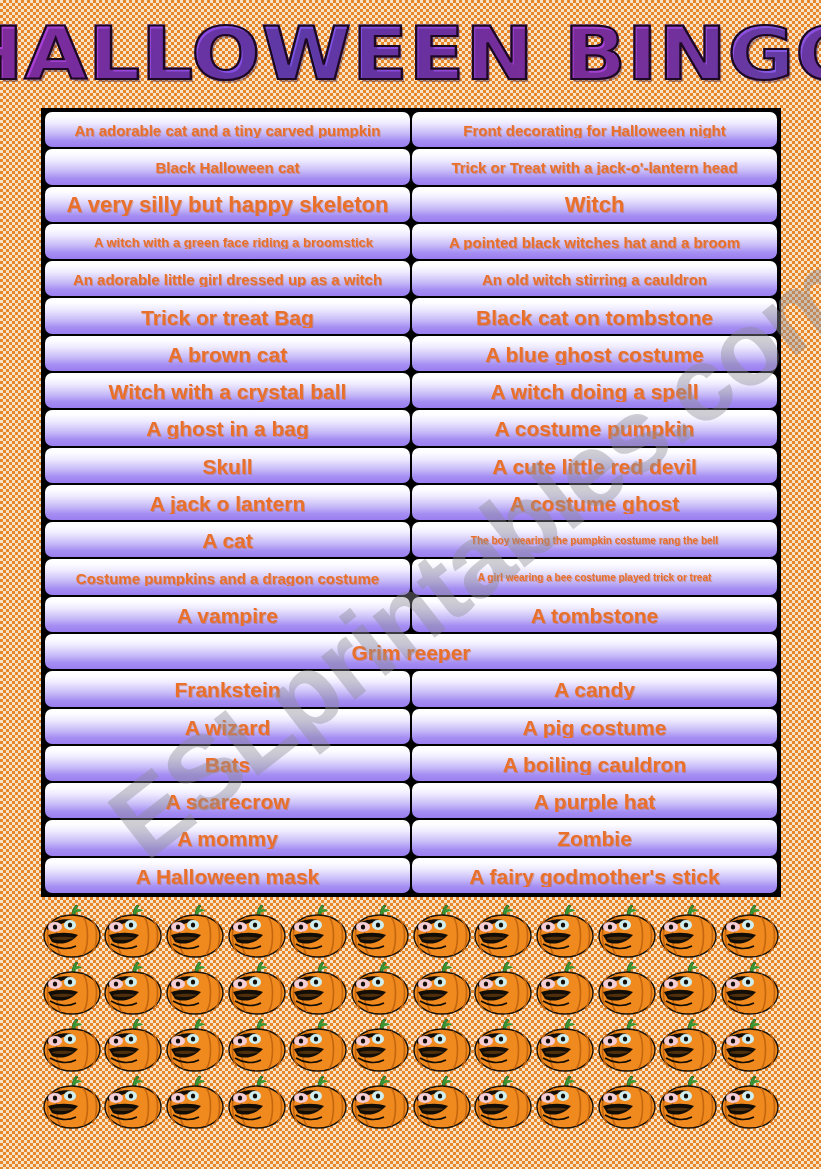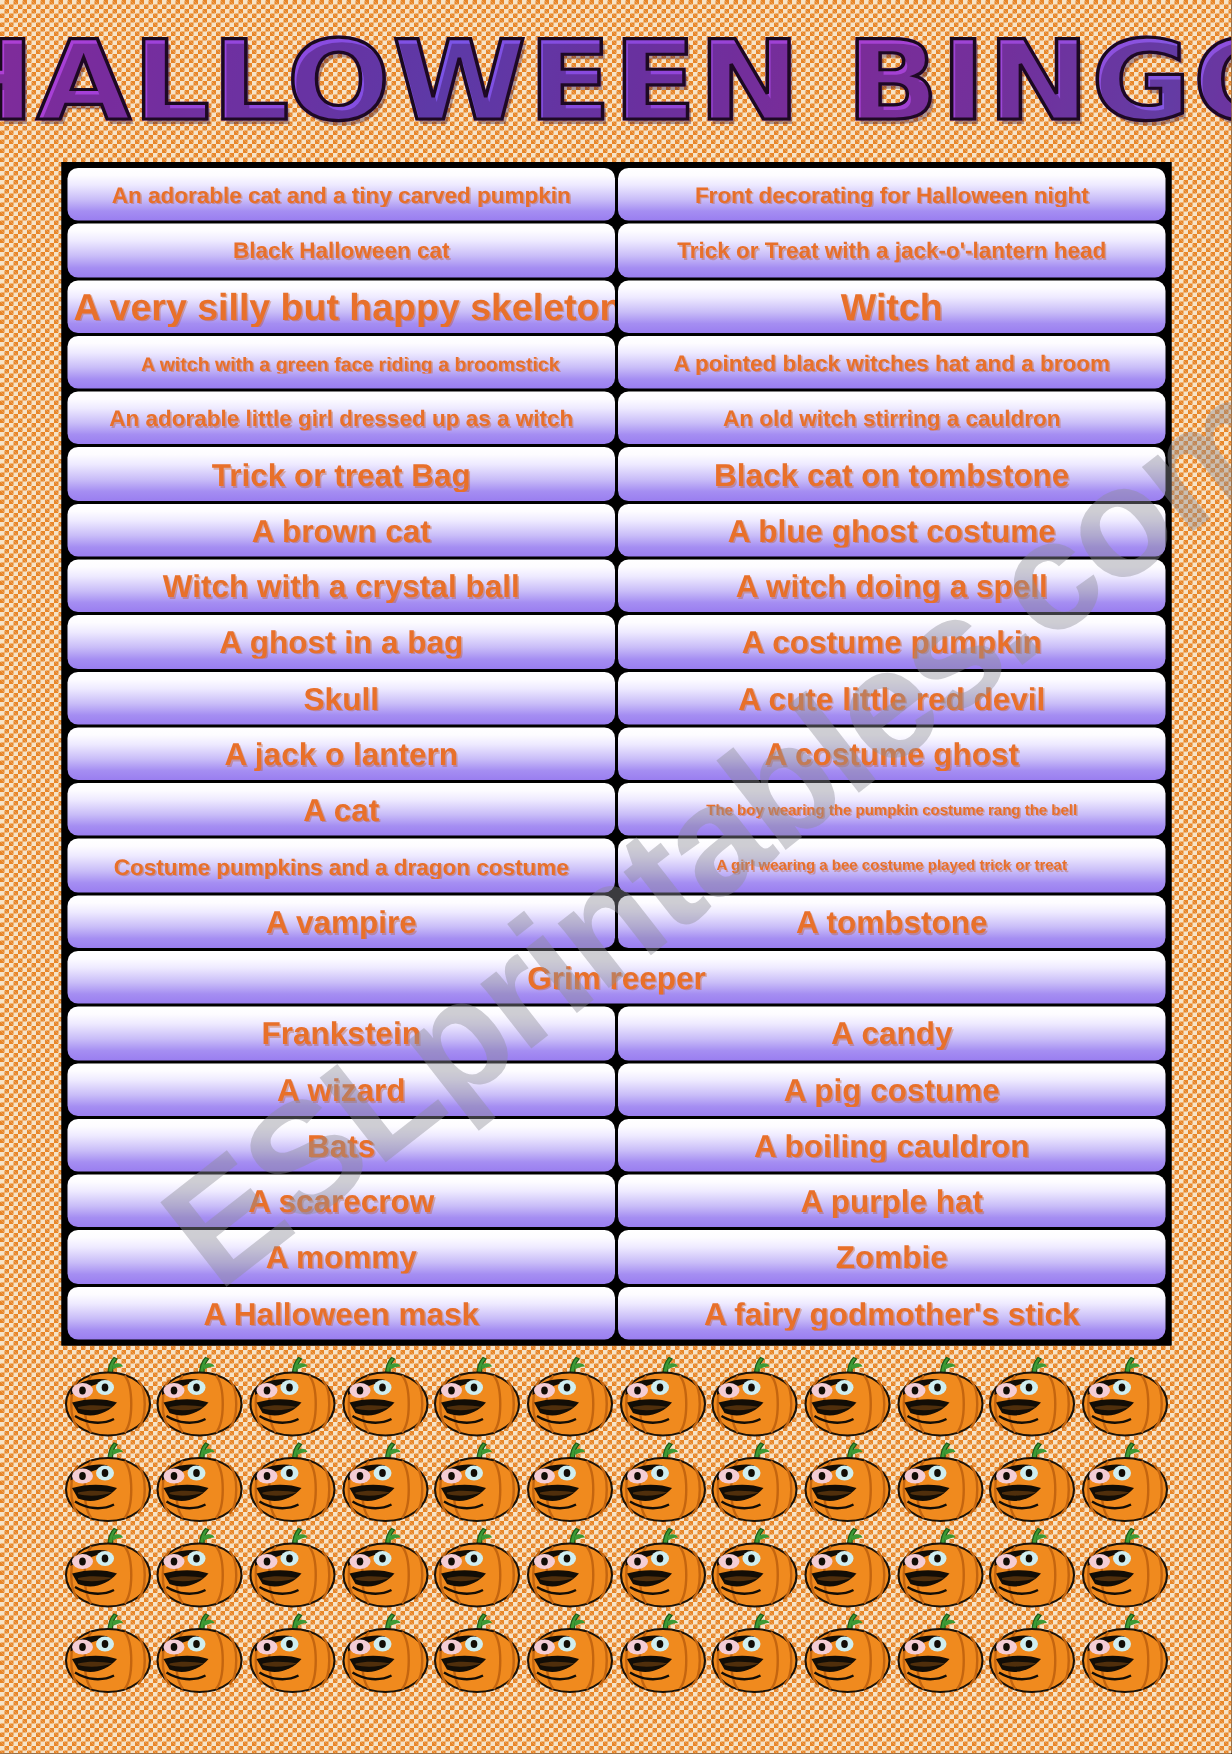--- a/index.html
+++ b/index.html
@@ -128,21 +128,21 @@
     white-space: nowrap;
     line-height: 1;
     text-shadow: 1px 1px 0 rgba(190, 80, 20, 0.35);
     padding: 0 4px;
     overflow: hidden;
     text-overflow: clip;
     position: relative;
     top: 1px;
   }
   .size-xl  { font-size: 21px; }
-  .size-lg  { font-size: 25px; }
+  .size-lg  { font-size: 22px; }
   .size-md  { font-size: 15px; }
   .size-sm  { font-size: 13px; margin-left: 12px; }
   .size-xs  { font-size: 10px; }
 
   
   #pumpkin-strip {
     position: absolute;
     left: 41px;
     top: 903px;
     width: 740px;

